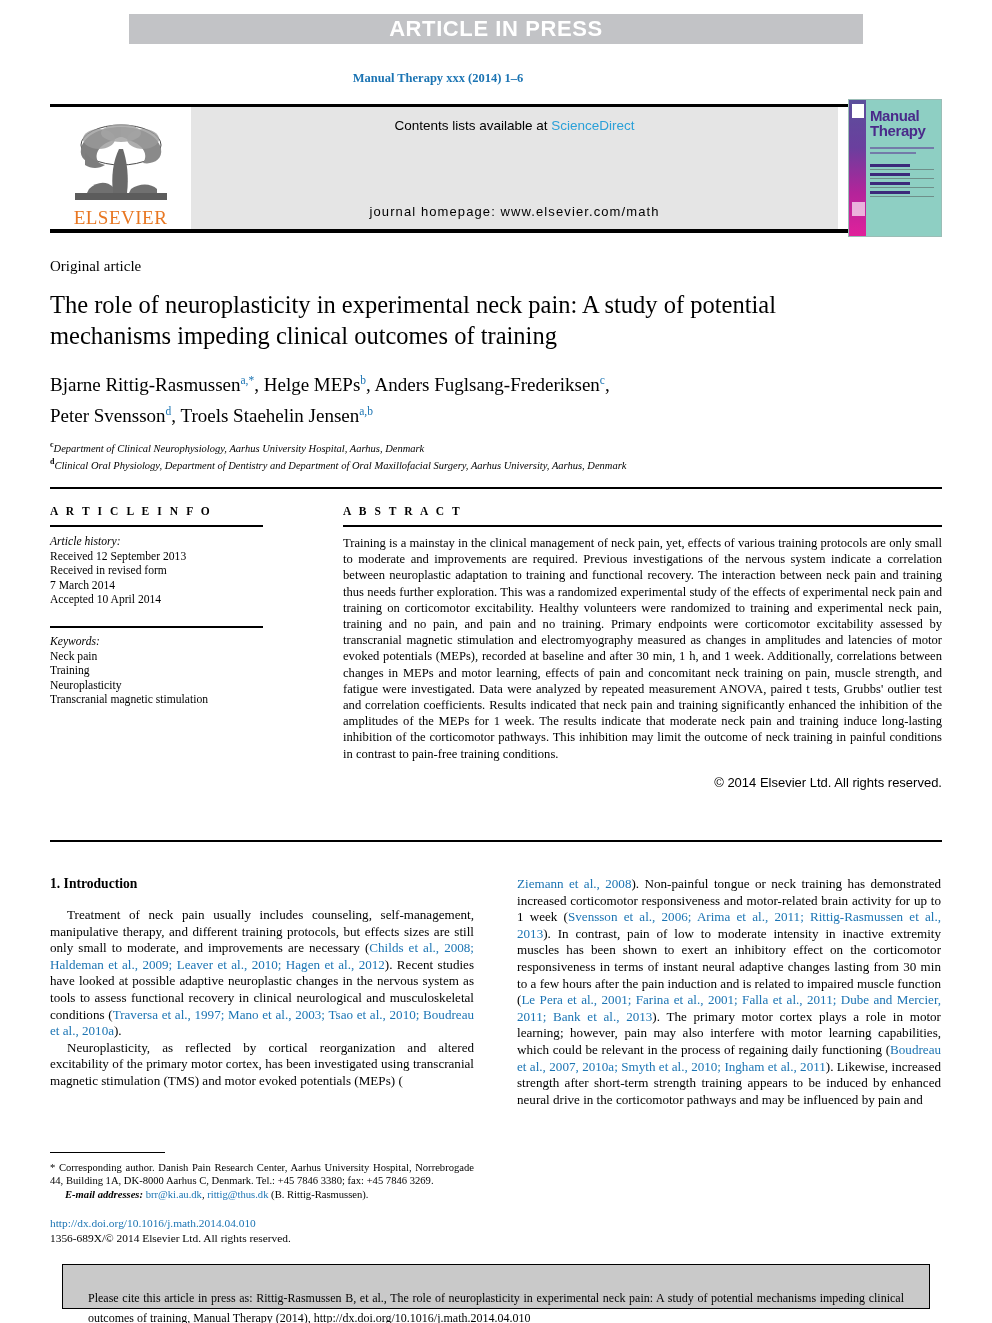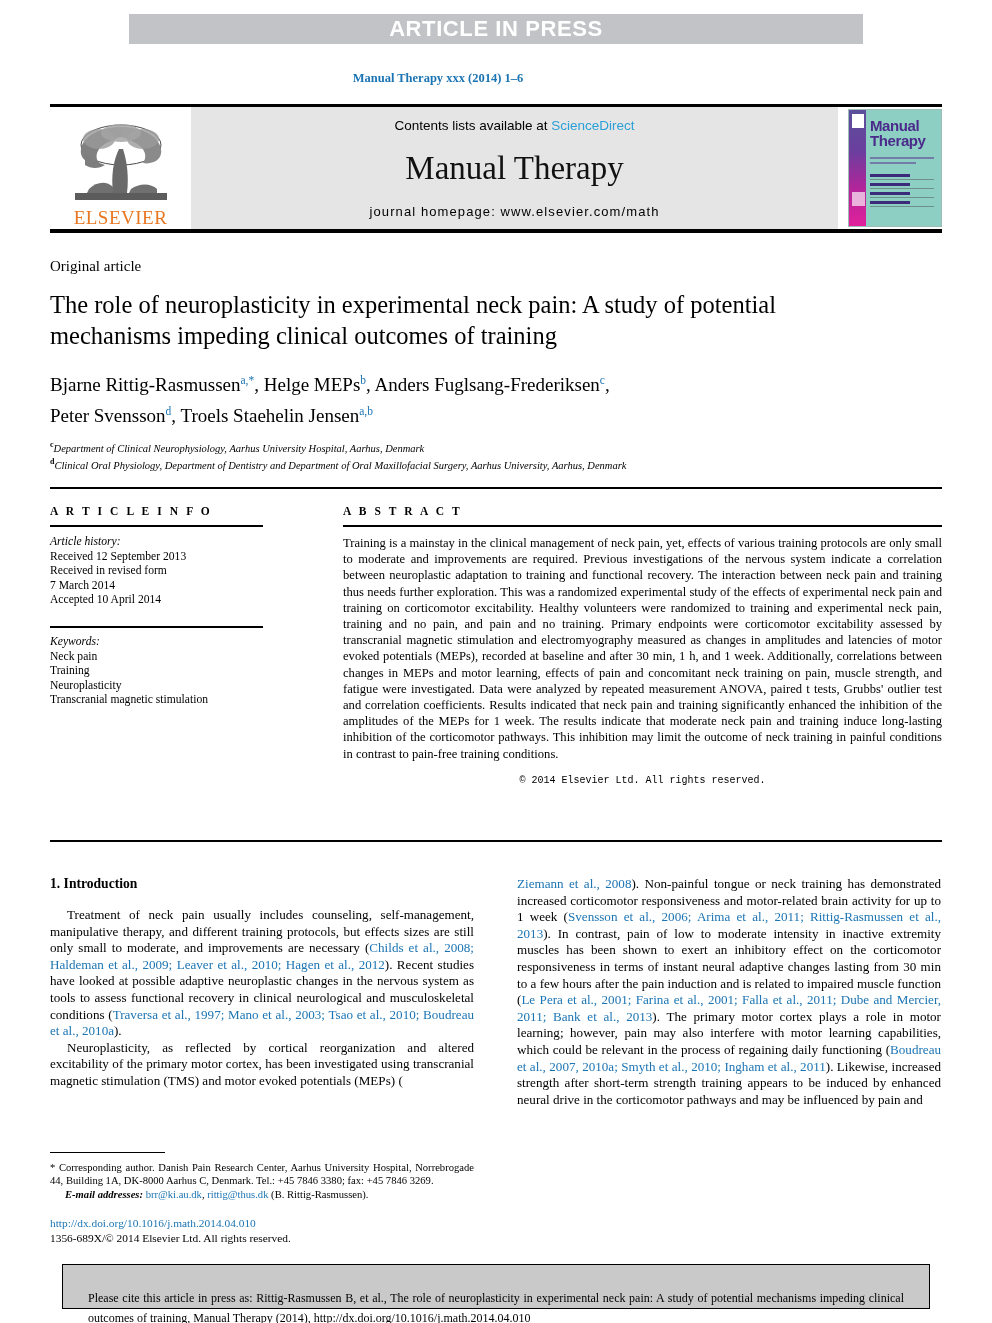--- a/index.html
+++ b/index.html
@@ -117,21 +117,21 @@
   }
   .mast-right {
     width: 104px;
     flex: 0 0 104px;
     display: flex;
     align-items: center;
     justify-content: flex-end;
   }
   .cover {
     width: 94px;
-    height: 118px;
+    height: 138px;
     position: relative;
     background: #8ecfc3;
     overflow: hidden;
     border: 1px solid #9bbdb6;
     box-sizing: border-box;
   }
   .cover-spine {
     position: absolute;
     left: 0; top: 0; bottom: 0;
     width: 17px;
@@ -265,23 +265,23 @@
   .info-txt .it { font-style: italic; }
   .kw-gap { height: 18px; }
   .kw-rule { height: 2px; background: #000; width: 213px; margin-bottom: 7px; }
   .abstract-txt {
     font-family: "Liberation Serif", serif;
     font-size: 12.6px;
     line-height: 16.2px;
     text-align: justify;
   }
   .copyright {
-    font-family: Liberation Mono, monospace;
-    font-size: 10px;
-    text-align: center;
+    font-family: Liberation Sans, sans-serif;
+    font-size: 13px;
+    text-align: right;
     margin-top: 13px;
   }
 
   
   .body-rule {
     position: absolute;
     left: 50px;
     top: 840px;
     width: 892px;
     height: 2px;
@@ -392,21 +392,20 @@
           <path d="M62 70 C70 64 82 64 88 70 L88 74 L60 74 Z" fill="#707070"></path>
         </g>
       </svg>
       <div class="elsevier-word">ELSEVIER</div>
     </div>
 
     <div class="mast-center">
       <div class="contents-line">
         <span>Contents lists available at </span><span class="sd">ScienceDirect</span>
       </div>
-      <div class="journal-name">Manual Therapy</div>
       <div class="homepage-line">journal homepage: www.elsevier.com/math</div>
     </div>
 
     <div class="mast-right">
       <div class="cover">
         <div class="cover-spine"></div>
         <div class="cover-logo"></div>
         <div class="cover-foot"></div>
         <div class="cover-title">
           <span>Manual</span><br>

